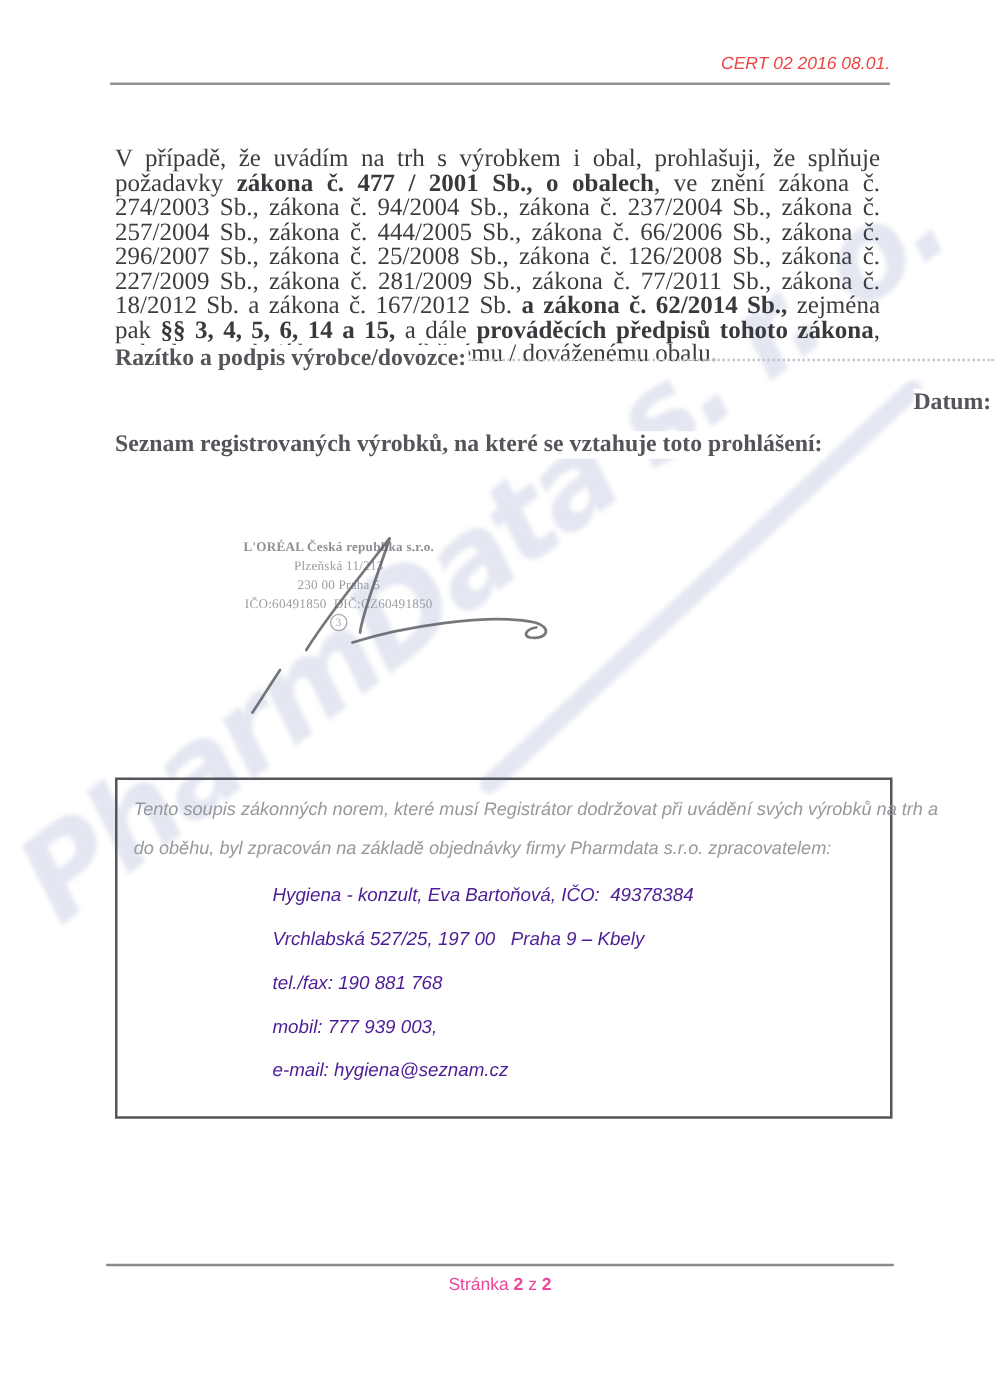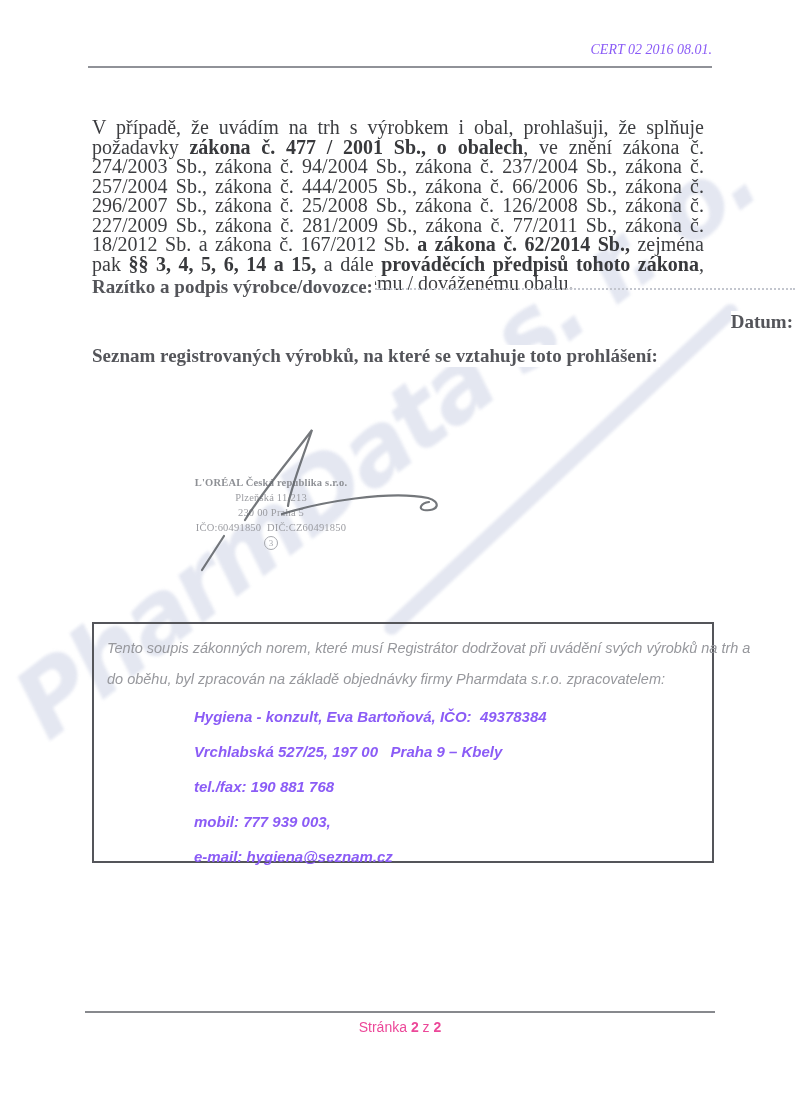--- a/index.html
+++ b/index.html
@@ -33,22 +33,22 @@
     border-radius: 8px;
     transform: rotate(-43deg);
     filter: blur(1.5px);
     z-index: 1;
   }
 
   .layer { position: absolute; inset: 0; z-index: 2; }
 
   .cert-code {
     position: absolute; top: 42px; right: 88px;
-    font-family: Liberation Serif, serif;
-    font-style: italic; font-size: 14px; color: #8b5cf6;
+    font-family: Liberation Sans, sans-serif;
+    font-style: italic; font-size: 14px; color: #ef4444;
   }
   .top-rule {
     position: absolute; left: 88px; top: 66px; width: 624px;
     border-top: 2px solid #909298;
   }
 
   .decl-para {
     position: absolute; left: 92px; top: 118px; width: 612px;
     font-size: 20px; line-height: 19.5px;
     text-align: justify; color: #3c3d40; margin: 0;
@@ -63,43 +63,43 @@
   .heading-label { white-space: nowrap; background: #ffffff; padding-right: 2px; }
   .dotfill { flex: 1; border-bottom: 2px dotted #c3c6ce; transform: translateY(-3px); }
 
   
   .stamp {
     position: absolute; left: 176px; top: 431px; width: 190px;
     text-align: center; color: #9b9ca1;
     font-size: 10.5px; line-height: 15px;
     letter-spacing: 0.2px;
   }
-  .stamp .co { font-weight: bold; color: #8e9095; margin-top: 44px; }
+  .stamp .co { font-weight: bold; color: #8e9095; }
   .stamp .ids { white-space: pre; }
   .circ-num {
     display: inline-block; width: 12px; height: 12px;
     border: 1px solid #a6a8ae; border-radius: 50%;
     font-size: 9px; line-height: 12px; color: #a6a8ae;
   }
   .signature { position: absolute; left: 190px; top: 418px; }
 
   
   .info-box {
-    position: absolute; left: 92px; top: 622px; width: 622px; height: 241px;
+    position: absolute; left: 92px; top: 622px; width: 622px; height: 273px;
     border: 2px solid #54555a; box-sizing: border-box;
     padding: 9px 14px 0 13px;
     font-family: "Liberation Sans", sans-serif;
     font-style: italic;
     background: transparent;
   }
   .info-intro { color: #97989d; font-size: 14.5px; line-height: 31px; white-space: pre; }
   .info-contact {
-    color: #8b5cf6; font-weight: bold;
+    color: #4c1d95; font-weight: normal;
     font-size: 15px; line-height: 21px;
-    margin-left: 87px; margin-top: 14px;
+    margin-left: 111px; margin-top: 14px;
     white-space: pre;
   }
   .info-contact.first { margin-top: 11px; }
 
   
   .footer-rule {
     position: absolute; left: 85px; top: 1011px; width: 630px;
     border-top: 2px solid #87898d;
   }
   .footer-text {

